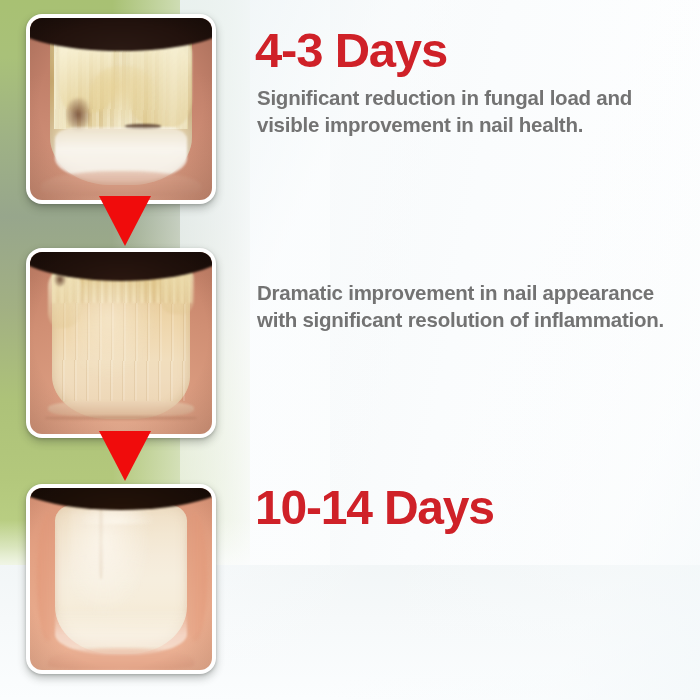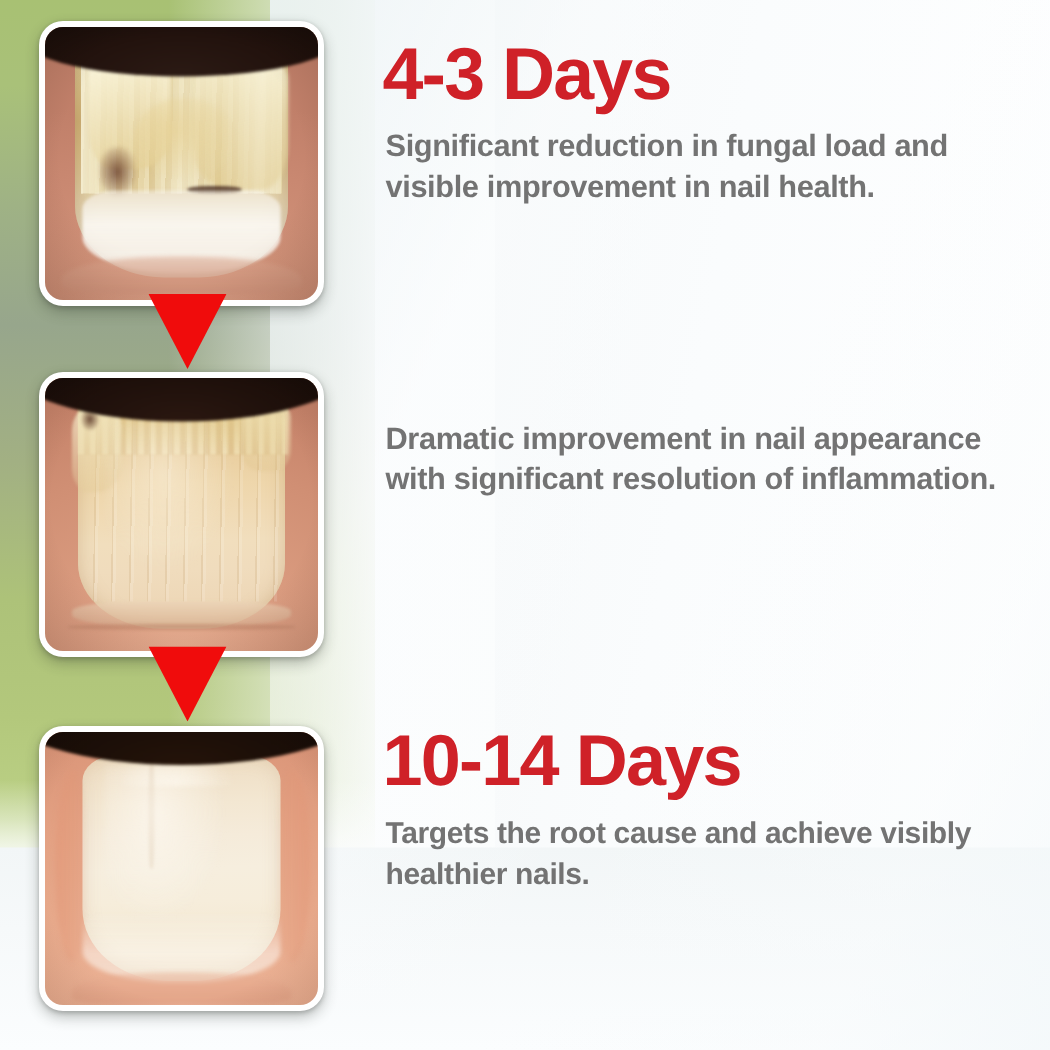--- a/index.html
+++ b/index.html
@@ -523,16 +523,15 @@
     <h2 class="heading">4-3 Days</h2>
     <p class="description">Significant reduction in fungal load and visible improvement in nail health.</p>
   </div>
 
   <div class="text-block" id="text-2">
     <p class="description">Dramatic improvement in nail appearance with significant resolution of inflammation.</p>
   </div>
 
   <div class="text-block" id="text-3">
     <h2 class="heading">10-14 Days</h2>
-    <p class="description">Targets the root cause and achieve visibly healthier nails.</p>
   </div>
 
 </div>
 
 </body></html>

